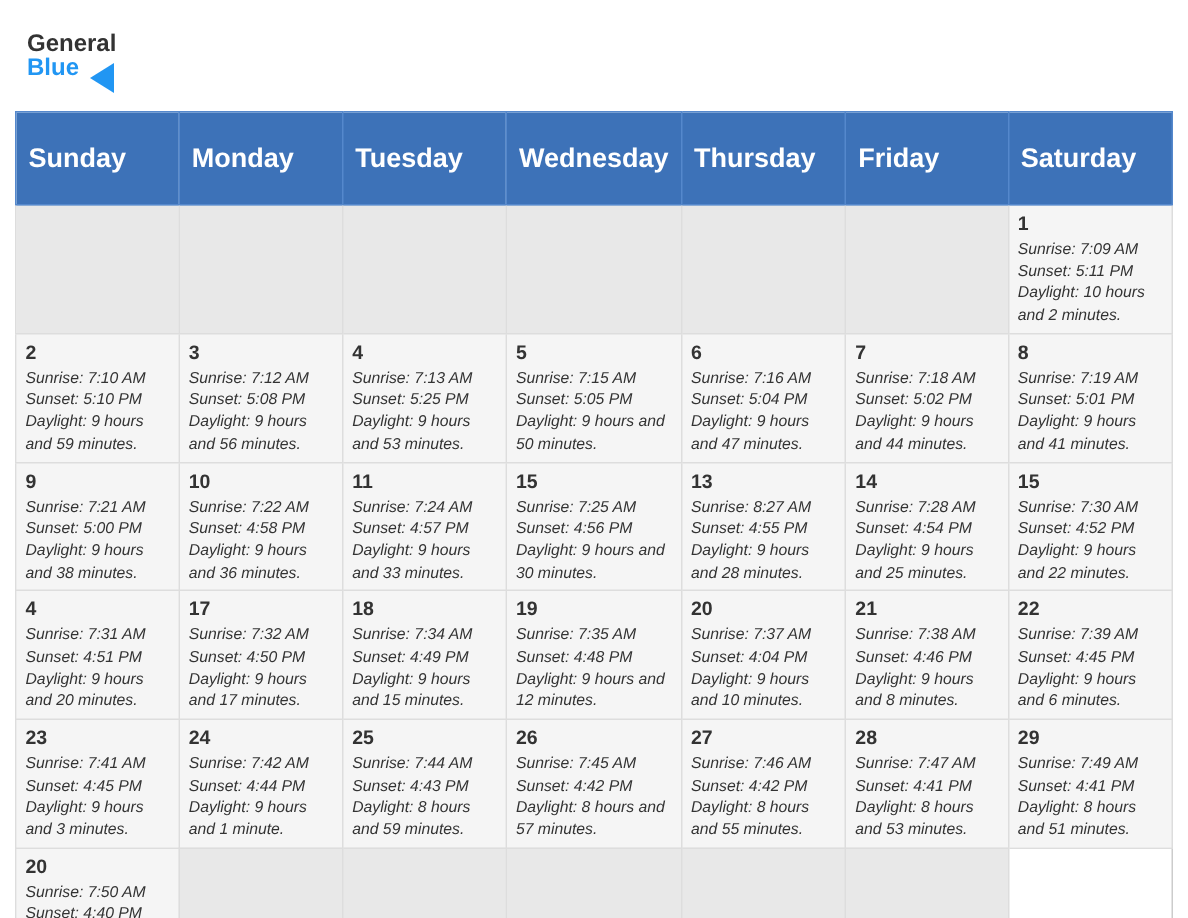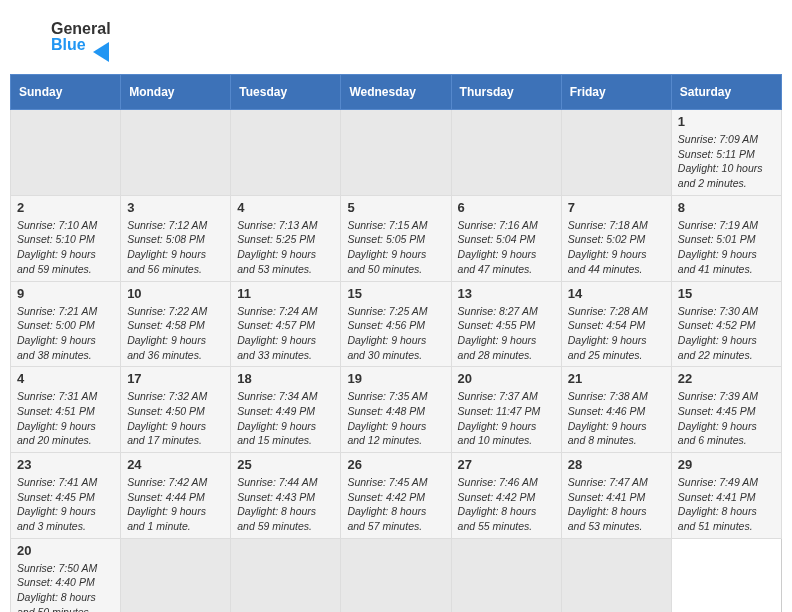--- a/index.html
+++ b/index.html
@@ -14,21 +14,20 @@
       display: flex;
       justify-content: space-between;
       align-items: flex-start;
       margin-bottom: 8px;
       padding: 4px 8px;
     }
     .logo-wrapper {
       display: flex;
       align-items: flex-end;
       gap: 0px;
-      margin-left: 33px;
     }
     .title-block {
       text-align: right;
     }
     .title-block h1 {
       font-size: 32px;
       font-weight: bold;
       color: #333;
       line-height: 1.1;
     }
@@ -39,22 +38,22 @@
     }
     .calendar {
       width: 100%;
       border-collapse: collapse;
       border: 1px solid #ccc;
     }
     .calendar th {
       background-color: #3d72b8;
       color: #fff;
       text-align: left;
-      padding: 10px 8px;
-      font-size: 12px;
+      padding: 20px 8px;
+      font-size: 18px;
       font-weight: bold;
       border: 1px solid #5588cc;
     }
     .calendar td {
       vertical-align: top;
       padding: 4px 6px;
       border: 1px solid #ddd;
       background: #f5f5f5;
       width: calc(100% / 7);
       min-height: 80px;
@@ -231,21 +230,21 @@
         </td>
         <td>
           <div class="day-number">19</div>
           <div class="day-info">Sunrise: 7:35 AM
 Sunset: 4:48 PM
 Daylight: 9 hours and 12 minutes.</div>
         </td>
         <td>
           <div class="day-number">20</div>
           <div class="day-info">Sunrise: 7:37 AM
-Sunset: 11:47 PM
+Sunset: 4:04 PM
 Daylight: 9 hours and 10 minutes.</div>
         </td>
         <td>
           <div class="day-number">21</div>
           <div class="day-info">Sunrise: 7:38 AM
 Sunset: 4:46 PM
 Daylight: 9 hours and 8 minutes.</div>
         </td>
         <td>
           <div class="day-number">22</div>

